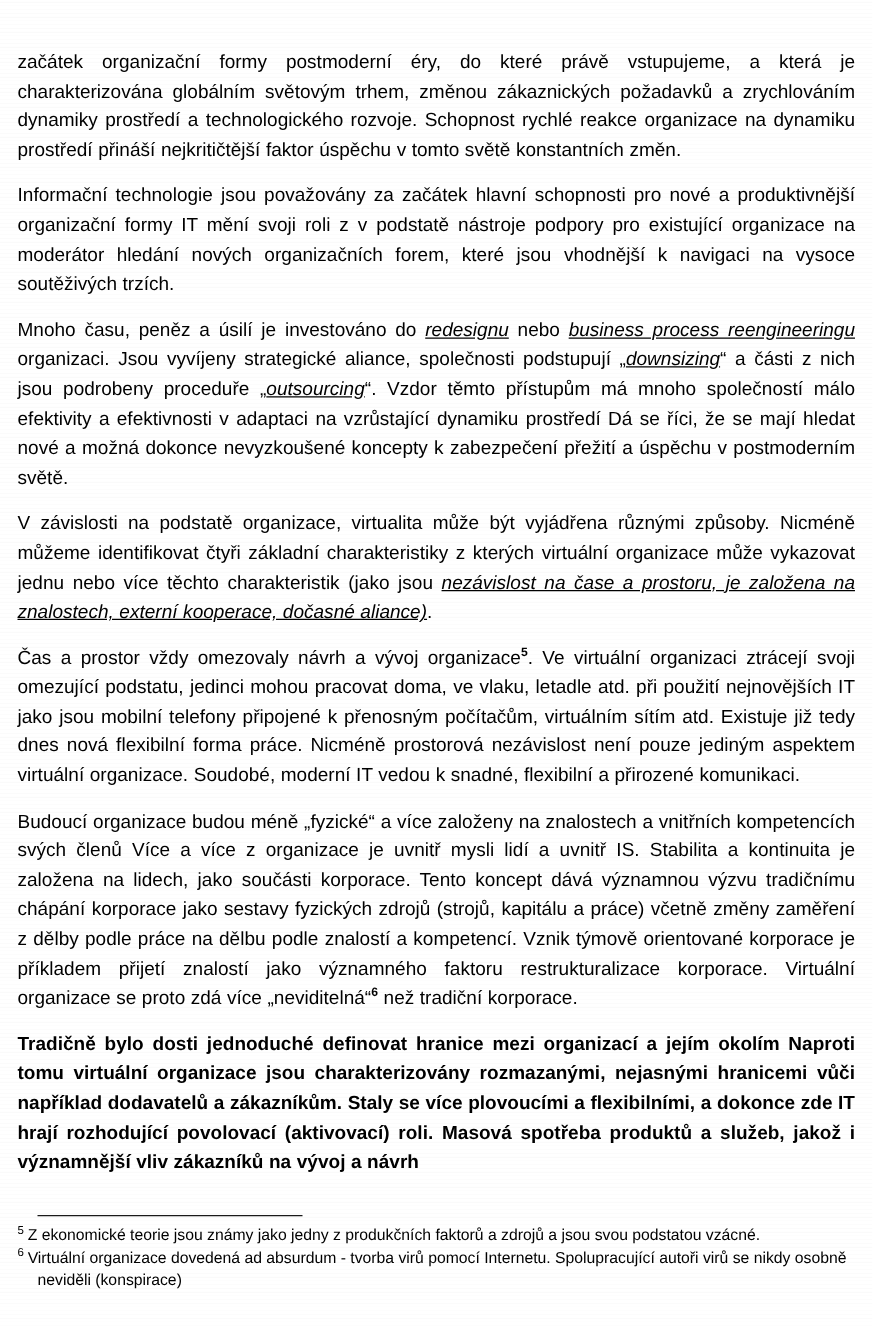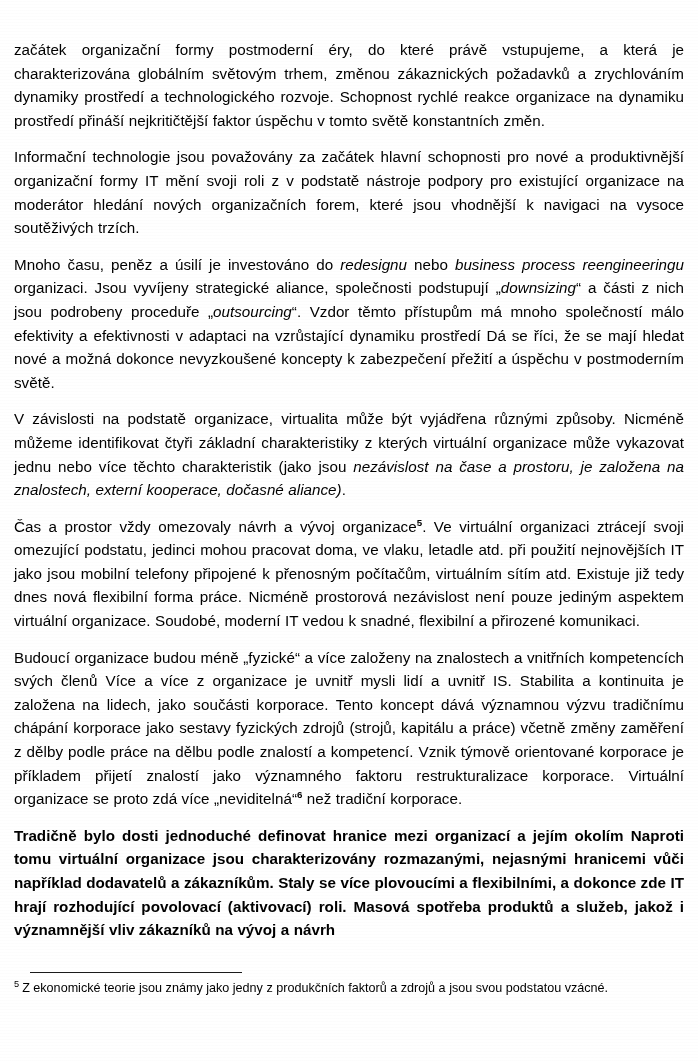--- a/index.html
+++ b/index.html
@@ -31,21 +31,21 @@
     margin: 0 0 13px 0;
     font-size: 15.2px;
     line-height: 23.6px;
     text-align: justify;
     text-justify: inter-word;
     letter-spacing: 0.02px;
     word-spacing: 0.2px;
     font-weight: 500;
   }
   p.para:last-child { margin-bottom: 0; font-weight: bold; }
-  .it { font-style: italic; }
+  .it { font-style: italic; text-decoration: underline; }
   sup {
     font-size: 0.64em;
     vertical-align: super;
     line-height: 0;
     font-weight: 600;
   }
   
   .footnotes {
     position: absolute;
     left: 14px;
@@ -121,16 +121,19 @@
 
   </div>
 
   <div class="footnotes">
     <div class="fn-rule"></div>
 
     <p class="fn">
       <span class="fn-num">5</span><span class="fn-body">Z ekonomické teorie jsou známy jako jedny z produkčních faktorů a zdrojů a jsou svou podstatou vzácné.</span>
     </p>
 
+    <p class="fn">
+      <span class="fn-num">6</span><span class="fn-body">Virtuální organizace dovedená ad absurdum - tvorba virů pomocí Internetu. Spolupracující autoři virů se nikdy osobně neviděli (konspirace)</span>
+    </p>
   </div>
 
   <div class="grain"></div>
 </div>
 
 </body></html>

